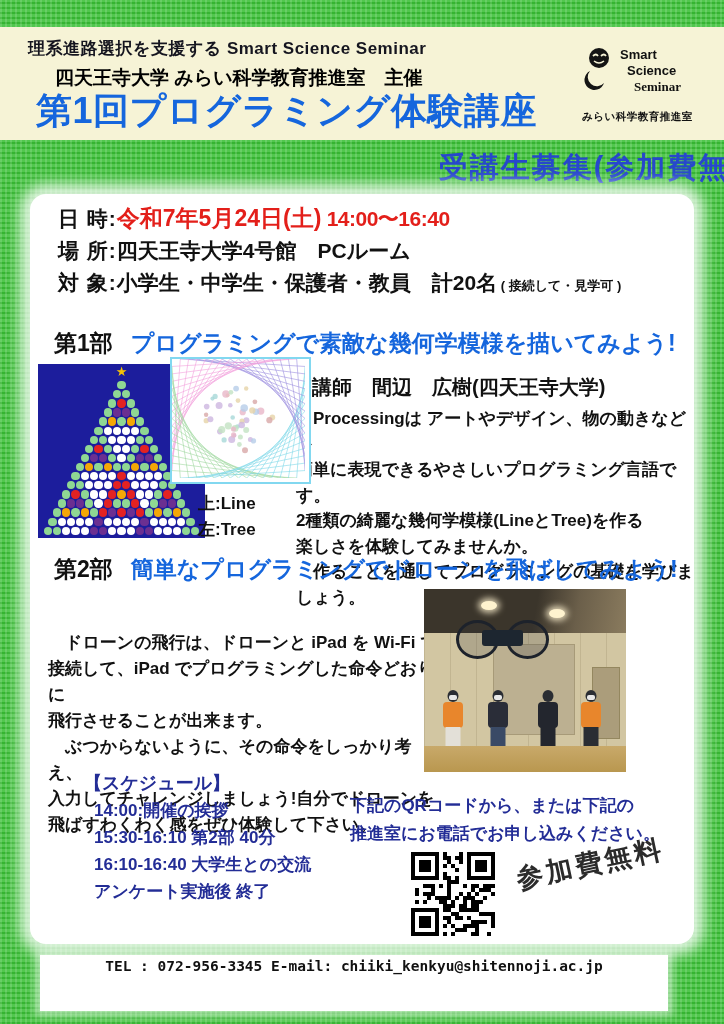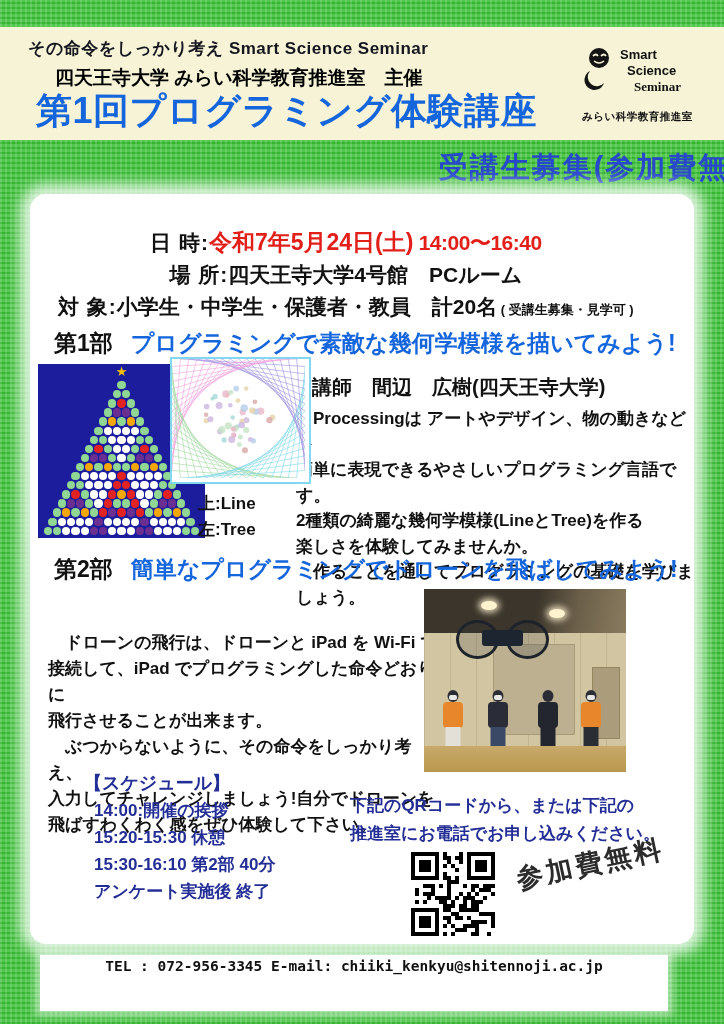--- a/index.html
+++ b/index.html
@@ -18,21 +18,21 @@
   .logo{position:absolute;right:12px;top:20px;width:130px;height:76px;}
   .logo-row{display:flex;align-items:flex-start;}
   .logo-text div{font-size:13px;font-weight:bold;color:#111;line-height:16px;}
   .logo-text div:nth-child(2){margin-left:7px;}
   .logo-text div:nth-child(3){margin-left:14px;font-family:Liberation Serif, serif;}
   .logo-sub{font-size:10.5px;font-weight:bold;color:#111;margin-top:1px;letter-spacing:.5px;}
   .recruit{position:absolute;left:0;top:148px;width:724px;text-align:right;
     font-size:29px;font-weight:bold;color:#2747cc;letter-spacing:2px;padding-left:48px;}
   .main-panel{position:absolute;left:30px;top:194px;width:664px;height:750px;background:#fff;
     border-radius:16px;box-shadow:0 0 14px 10px rgba(255,255,255,.8);}
-  .info{position:absolute;left:28px;top:32px;text-align:center;}
+  .info{position:absolute;left:28px;top:8px;}
   .info-row{font-size:21px;font-weight:bold;color:#111;line-height:32px;white-space:nowrap;}
   .info-label{letter-spacing:1px;}
   .red{color:#e31f1a;}
   .date-big{font-size:23px;}
   .time{font-size:21px;letter-spacing:-.5px;}
   .note{font-size:13px;font-weight:bold;color:#111;}
   .section-heading{position:absolute;font-size:23px;font-weight:bold;white-space:nowrap;}
   .section-label{color:#111;margin-right:18px;}
   .section-title{color:#1566dd;}
   .h1pos{left:24px;top:134px;}
@@ -79,21 +79,21 @@
   .footer-l1{margin-top:7px;font-size:16.5px;font-weight:bold;color:#111;white-space:nowrap;}
   .footer-l2{margin-top:3px;font-size:14.5px;font-weight:bold;color:#111;
     font-family:"DejaVu Sans Mono","Liberation Mono",monospace;white-space:nowrap;}
 </style>
 </head>
 <body>
 
 <div class="poster">
 
   <div class="header-band">
-    <div class="tagline">その命令をしっかり考え Smart Science Seminar</div>
+    <div class="tagline">理系進路選択を支援する Smart Science Seminar</div>
     <div class="organizer">四天王寺大学 みらい科学教育推進室　主催</div>
     <div class="main-title">第1回プログラミング体験講座</div>
     <div class="logo">
       <div class="logo-row">
         <span>
           <svg width="38" height="58" viewBox="0 0 38 58">
             <circle cx="17" cy="11" r="10" fill="#141414"></circle>
             <path d="M11 9 q3 -3 5 0" stroke="#f6f3d6" stroke-width="1.8" fill="none"></path>
             <path d="M19 9 q3 -3 5 0" stroke="#f6f3d6" stroke-width="1.8" fill="none"></path>
             <path d="M12 14 q5 4 10 0" stroke="#f6f3d6" stroke-width="1.5" fill="none"></path>
@@ -116,21 +116,21 @@
   <div class="main-panel">
 
     <div class="info">
       <div class="info-row">
         <span class="info-label">日 時:</span><span class="red date-big">令和7年5月24日(土)</span><span class="red time"> 14:00〜16:40</span>
       </div>
       <div class="info-row">
         <span class="info-label">場 所:</span><span>四天王寺大学4号館　PCルーム</span>
       </div>
       <div class="info-row">
-        <span class="info-label">対 象:</span><span>小学生・中学生・保護者・教員　計20名</span><span class="note"> ( 受講生募集・見学可 )</span>
+        <span class="info-label">対 象:</span><span>小学生・中学生・保護者・教員　計20名</span><span class="note"> ( 接続して・見学可 )</span>
       </div>
     </div>
 
     <div class="section-heading h1pos">
       <span class="section-label">第1部</span><span class="section-title">プログラミングで素敵な幾何学模様を描いてみよう!</span>
     </div>
 
     <div class="tree-img" id="tree-img">
       <div class="tree-star">★</div>
     <div class="tree-dot" style="left: 79.3px; top: 17px; background: rgb(143, 215, 147);"></div>
@@ -450,22 +450,22 @@
           <div class="p-mask"></div>
         <div class="p-torso" style="background:#e8862c;"></div>
         <div class="p-legs" style="background:#2a2d33;"></div>
       </div>
       <div class="floor"></div>
     </div>
 
     <div class="schedule-h">【スケジュール】</div>
     <div class="schedule">
       <div>14:00:開催の挨拶</div>
-      <div>15:20-15:30  休憩</div>
       <div>15:30-16:10 第2部 40分</div>
+      <div>16:10-16:40  大学生との交流</div>
       <div> アンケート実施後 終了</div>
     </div>
 
     <div class="apply">下記のQRコードから、または下記の
 推進室にお電話でお申し込みください。</div>
     <div class="qr">
       <svg id="qr-svg" width="90" height="90" viewBox="0 0 90 90">
           <rect x="35" y="3" width="4" height="4" fill="#000"></rect>
           <rect x="51" y="3" width="4" height="4" fill="#000"></rect>
           <rect x="35" y="7" width="4" height="4" fill="#000"></rect>

